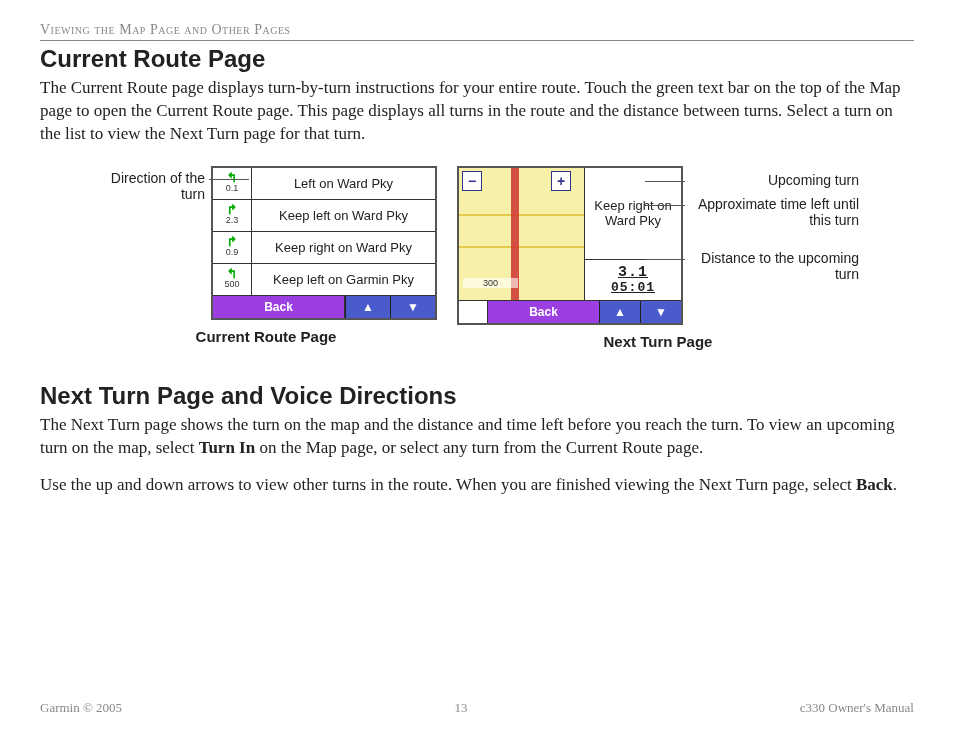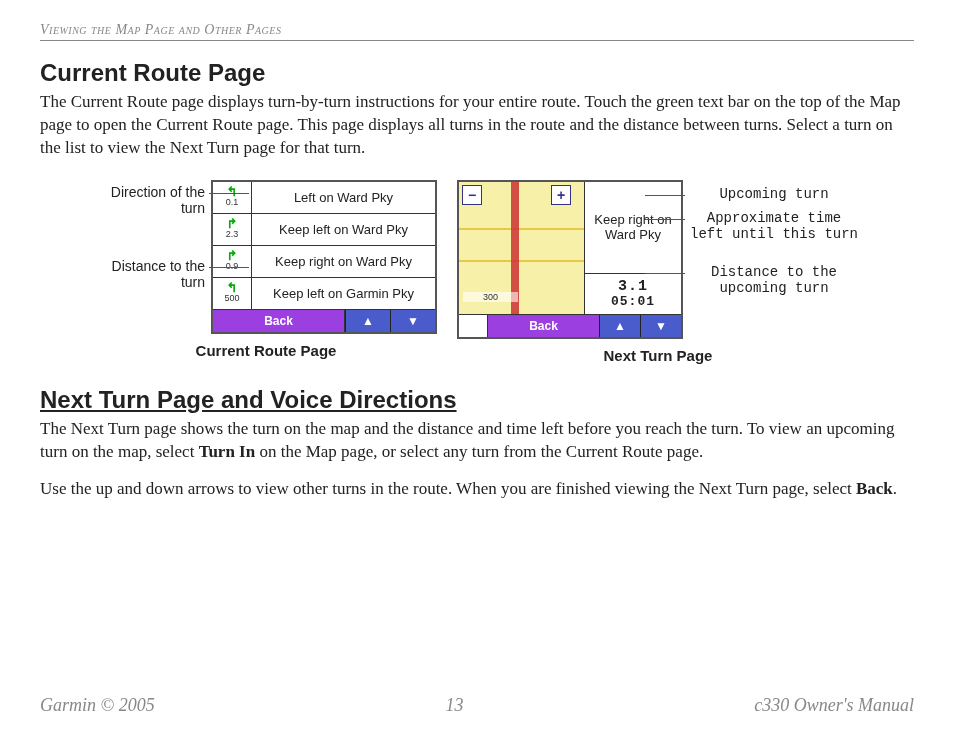--- a/index.html
+++ b/index.html
@@ -16,23 +16,22 @@
   .page {
     padding: 22px 40px 0 40px;
   }
   .running-head {
     font-variant: small-caps;
     color: #888;
     font-size: 14px;
     letter-spacing: 0.5px;
     border-bottom: 1px solid #888;
     padding-bottom: 2px;
-    margin-bottom: 18px;
+    margin-bottom: 4px;
     font-family: Georgia, serif;
-    font-style: italic;
   }
   h1 {
     font-family: Verdana, Geneva, sans-serif;
     font-weight: bold;
     font-size: 24px;
     margin: 0 0 4px 0;
     color: #222;
   }
   .body-text {
     font-size: 17px;
@@ -48,21 +47,21 @@
   .fig-col { display:flex; flex-direction:column; align-items:center; }
   .fig-wrap { display:flex; align-items:flex-start; }
   .callouts-left, .callouts-right {
     font-family: Verdana, Geneva, sans-serif;
     font-size: 14px;
     color:#222;
     display:flex;
     flex-direction:column;
   }
   .callouts-left { text-align:right; margin-right:6px; width:110px;}
-  .callouts-right { text-align:center; margin-left:6px; width:170px;font-family:Liberation Mono, monospace;}
+  .callouts-right { text-align:right; margin-left:6px; width:170px;}
   .callout { line-height:1.15; margin-bottom:4px; position:relative;}
   .callout .line {
     position:absolute; height:1px; background:#555;
   }
   .callouts-left .line { right:-44px; width:40px; top:9px;}
   .callouts-right .line { left:-44px; width:40px; top:9px;}
 
   
   .gps {
     border:2px solid #555;
@@ -130,21 +129,21 @@
     width:96px; background:#fff;
     display:flex; flex-direction:column;
   }
   .ntp .turntext {
     flex:1; display:flex; align-items:center; justify-content:center; text-align:center;
     font-size:13px; padding:4px 2px;
     border-bottom:1px solid #333;
   }
   .ntp .metrics {
     height:40px; display:flex; flex-direction:column; align-items:center; justify-content:center;
-    font-family: 'Courier New', monospace; font-weight:bold;
+    font-family: 'Courier New', monospace; font-weight:bold;text-decoration:underline;
   }
   .ntp .metrics .mdist { font-size:15px; line-height:15px; letter-spacing:1px;}
   .ntp .metrics .mtime { font-size:13px; line-height:15px; letter-spacing:1px;}
   .ntp .bottombar { display:flex; height:22px; border-top:1px solid #333;}
   .ntp .spacer { width:28px; background:#fff; border-right:1px solid #333;}
   .ntp .back {
     flex:1; background:#9b3fe0; color:#fff;
     display:flex; align-items:center; justify-content:center;
     font-size:12px; font-weight:bold;
   }
@@ -160,44 +159,41 @@
     font-weight:bold;
     font-size:15px;
     margin-top:8px;
     text-align:center;
   }
 
   .footer {
     position:absolute;
     bottom:22px; left:40px; right:40px;
     display:flex; justify-content:space-between;
-    color:#888; font-style:italic; font-size:18px;
+    color:#888; font-size:13px;
     font-family: Georgia, serif;
     gap: 28px;
   }
 </style>
 </head>
 <body>
 
 <div class="page">
   <div class="running-head">Viewing the Map Page and Other Pages</div>
 
   <h1>Current Route Page</h1>
   <p class="body-text">The Current Route page displays turn-by-turn instructions for your entire route. Touch the green text bar on the top of the Map page to open the Current Route page. This page displays all turns in the route and the distance between turns. Select a turn on the list to view the Next Turn page for that turn.</p>
 
   <div class="figures-row">
 
     <div class="fig-col">
       <div class="fig-wrap">
         <div class="callouts-left">
           <div class="callout" style="margin-top:4px;">
             <span>Direction of the turn</span><span class="line"></span>
-          </div>
-          <div class="callout" style="margin-top:38px;">
-            <span>Distance to the turn</span><span class="line"></span>
           </div>
         </div>
         <div class="gps">
           <div class="row">
             <div class="dist">
                 <span class="arrow">↰</span>
                 <span class="num">0.1</span>
               </div>
             <div class="instr">Left on Ward Pky</div>
           </div>
@@ -269,21 +265,21 @@
           <div class="callout" style="margin-top:18px;">
             <span class="line"></span><span>Distance to the upcoming turn</span>
           </div>
         </div>
       </div>
       <div class="fig-caption">Next Turn Page</div>
     </div>
 
   </div>
 
-  <h1 style="margin-top:22px;text-decoration:underline;">Next Turn Page and Voice Directions</h1>
+  <h1 style="margin-top:32px;">Next Turn Page and Voice Directions</h1>
   <p class="body-text">
     <span>The Next Turn page shows the turn on the map and the distance and time left before you reach the turn. To view an upcoming turn on the map, select </span><b>Turn In</b><span> on the Map page, or select any turn from the Current Route page.</span>
   </p>
   <p class="body-text">
     <span>Use the up and down arrows to view other turns in the route. When you are finished viewing the Next Turn page, select </span><b>Back</b><span>.</span>
   </p>
 </div>
 
 <div class="footer">
   <span>Garmin © 2005</span>

